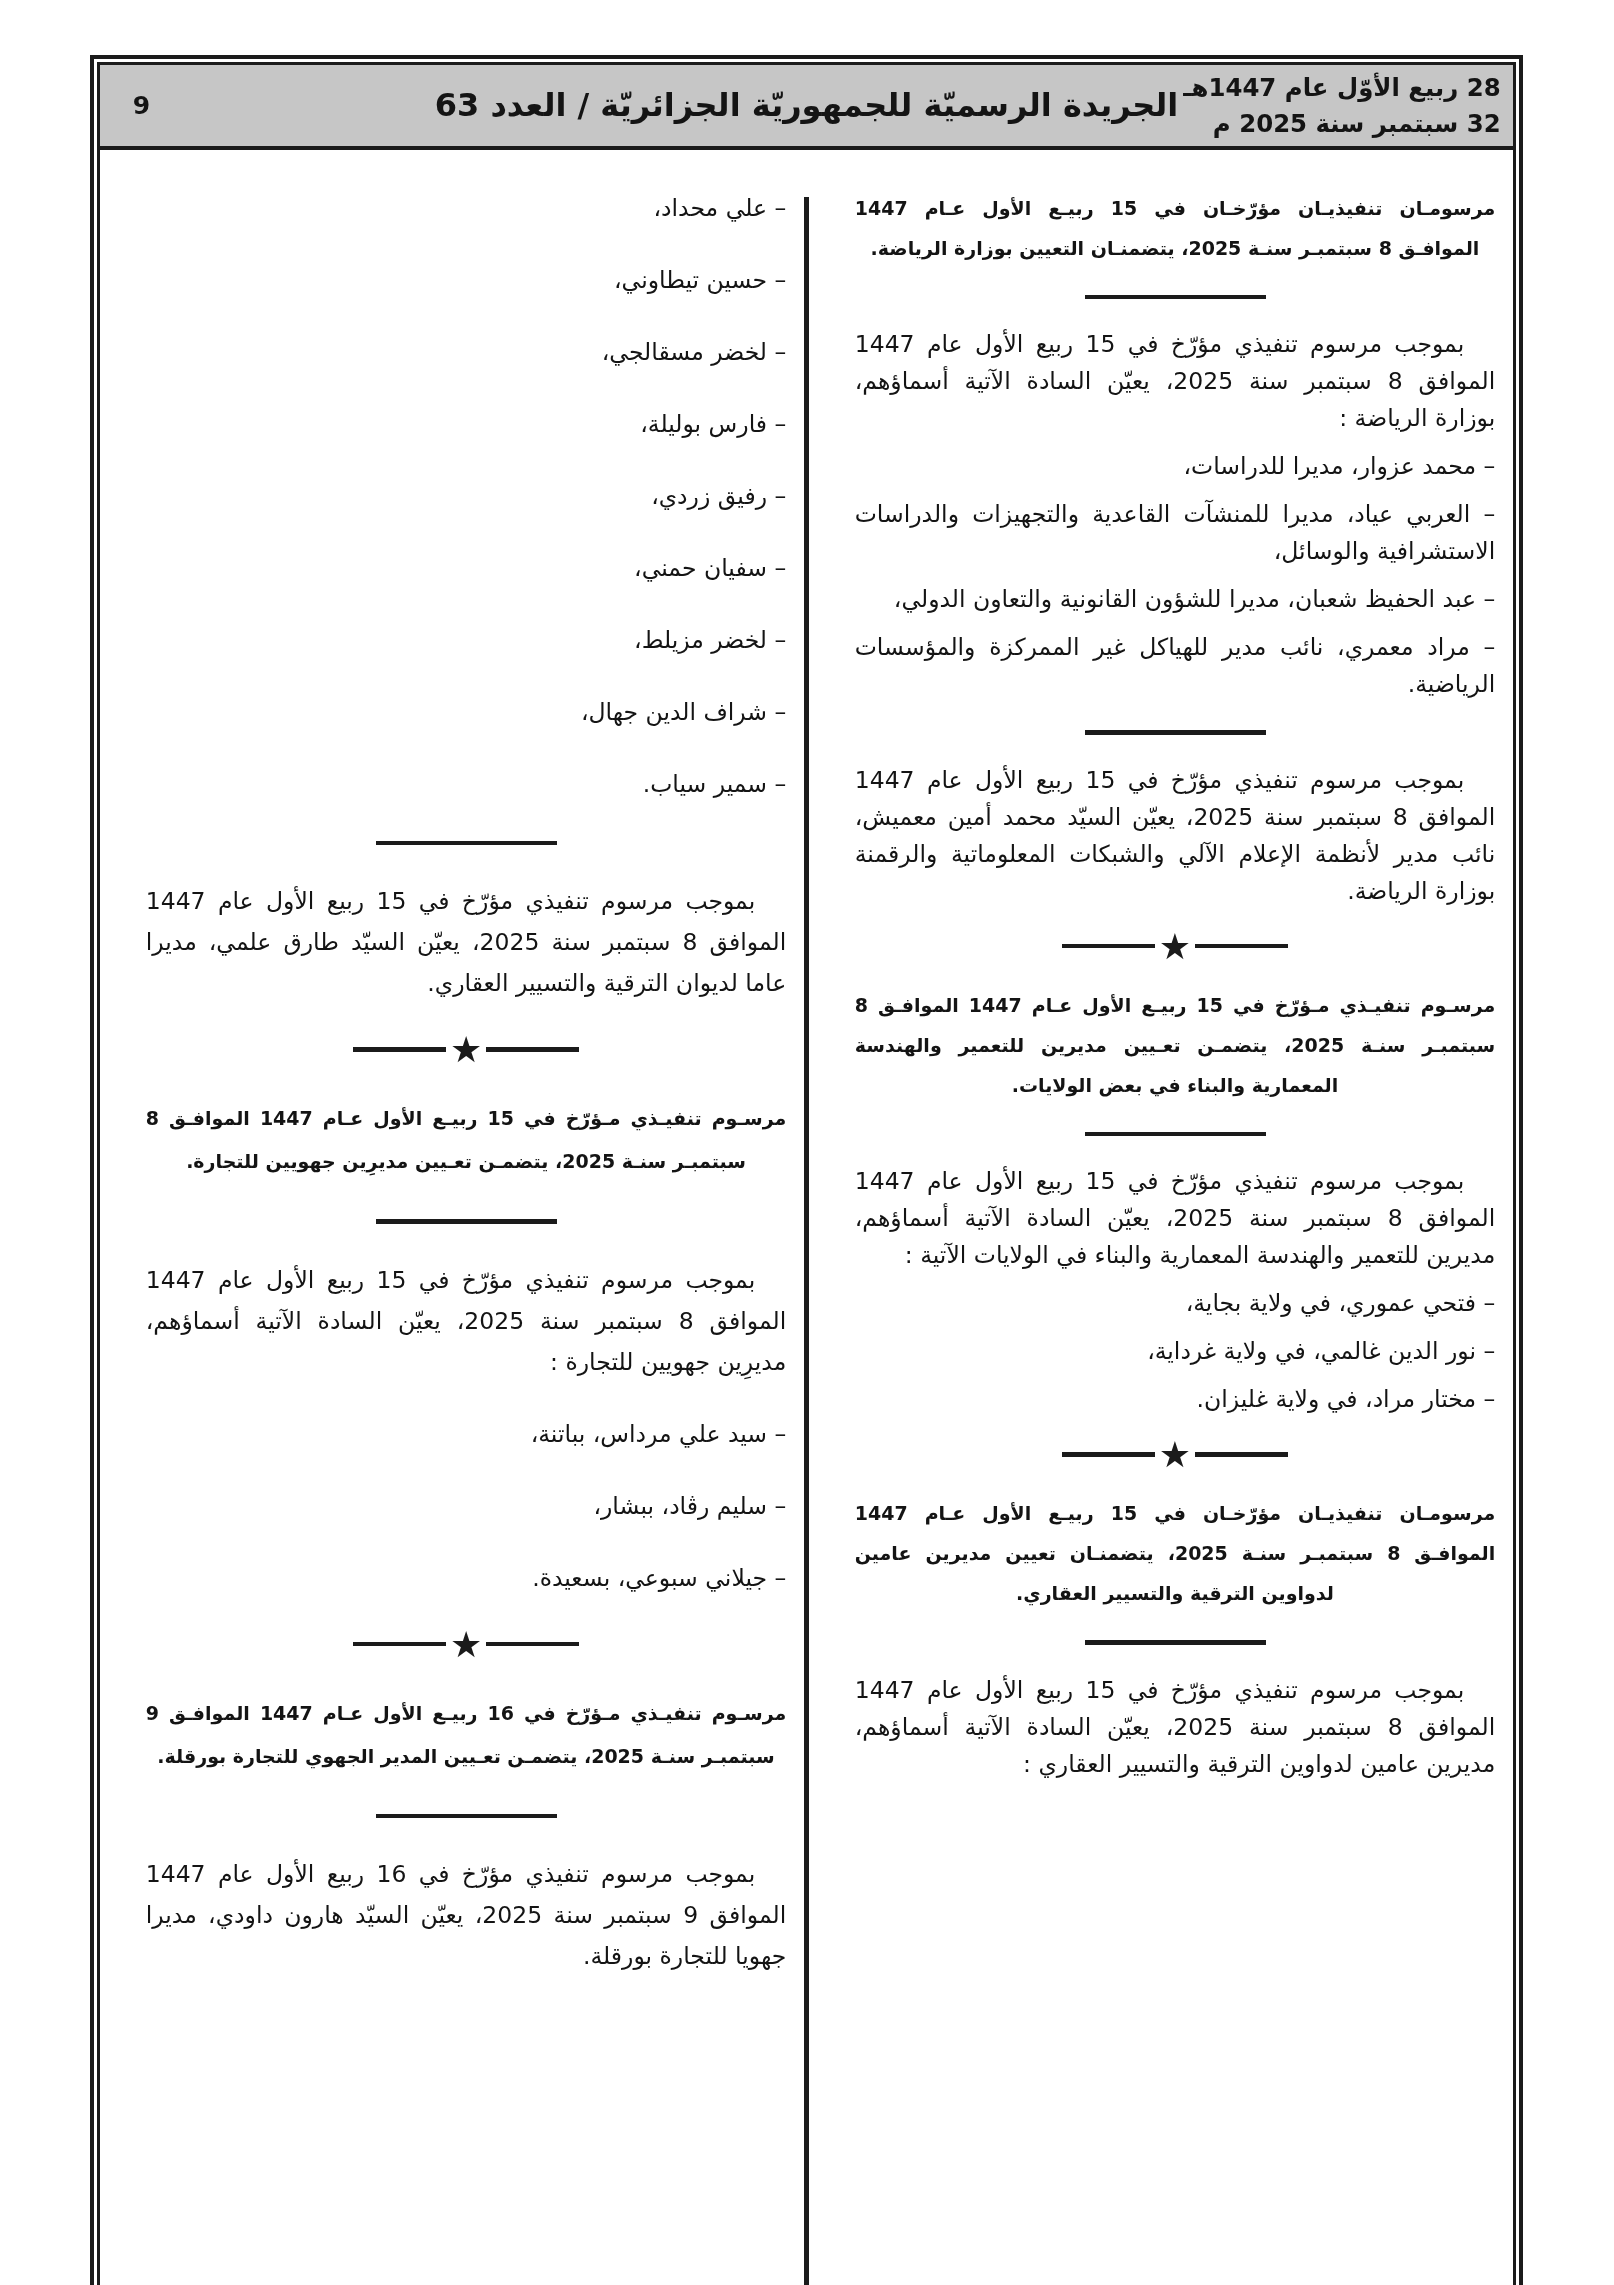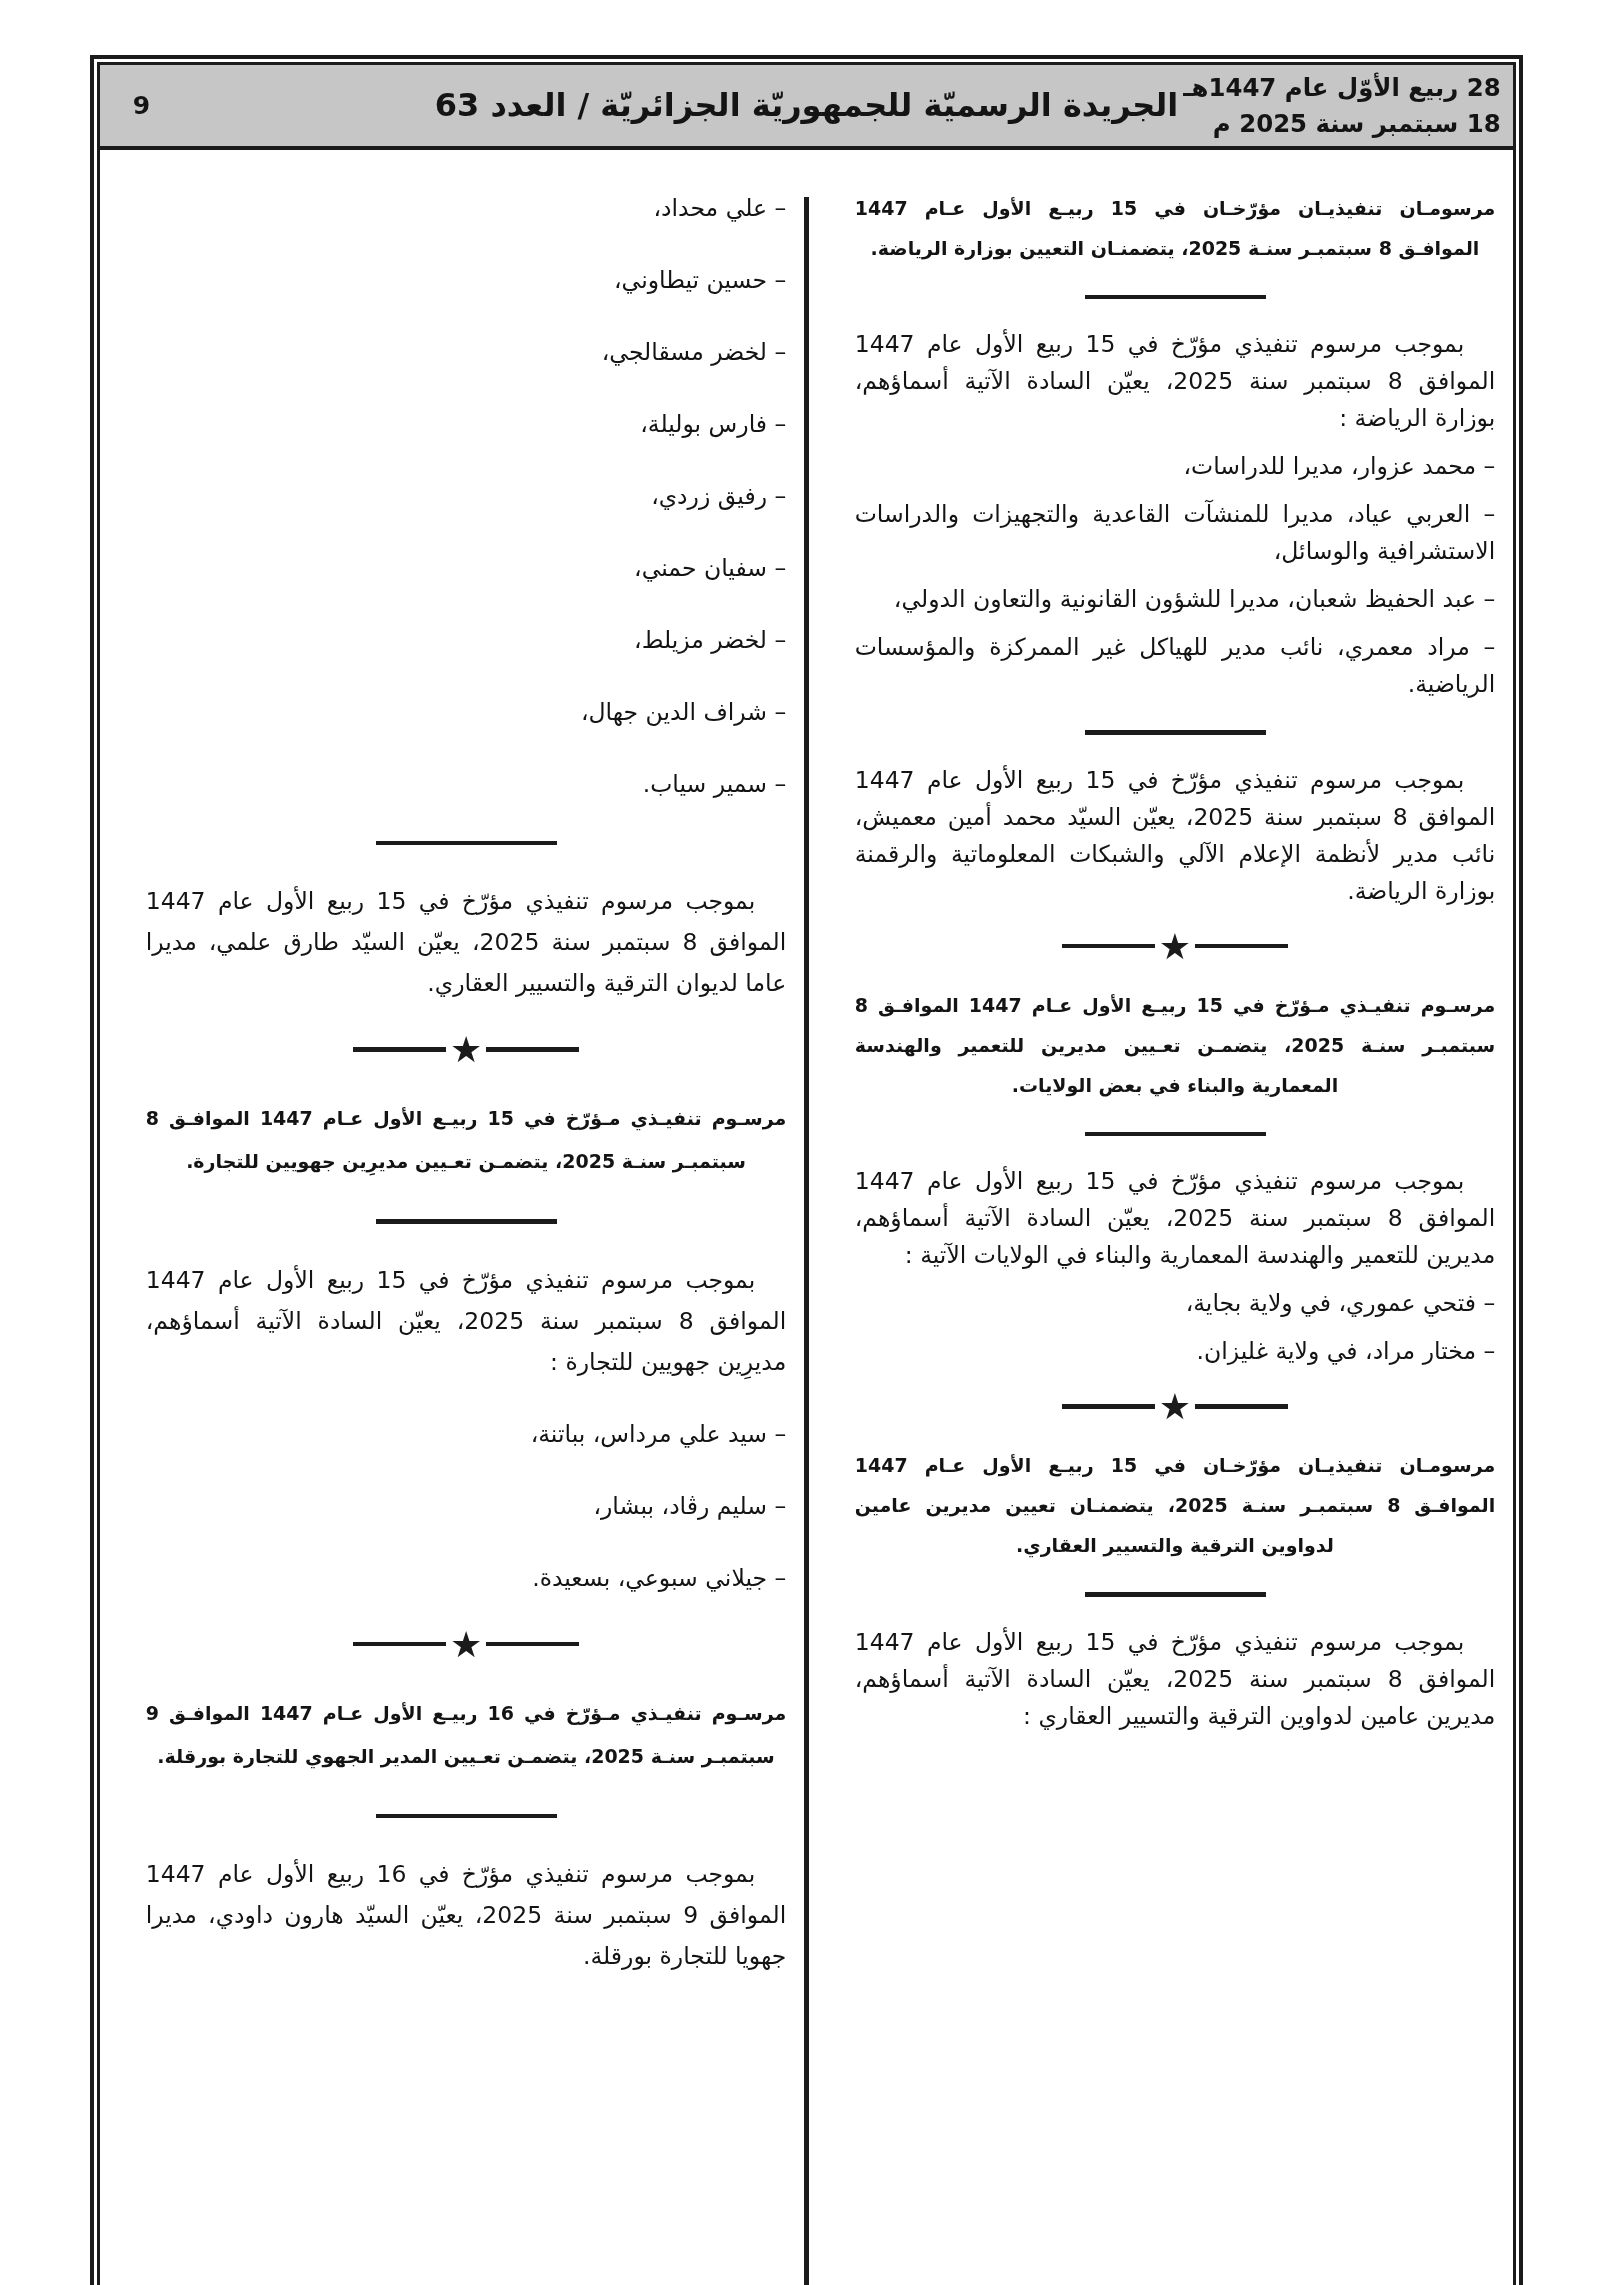--- a/index.html
+++ b/index.html
@@ -69,21 +69,21 @@
 </style>
 </head>
 <body>
 
 <div class="frame">
   <div class="frame-inner">
 
     <div class="header-band">
       <div class="header-dates">
         <div>28 ربيع الأوّل عام 1447هـ</div>
-        <div>18 سبتمبر سنة 2025 م</div>
+        <div>32 سبتمبر سنة 2025 م</div>
       </div>
       <div class="header-title">الجريدة الرسميّة للجمهوريّة الجزائريّة / العدد 63</div>
       <div class="header-pagenum">9</div>
     </div>
 
     <div class="body-area">
 
       <div class="col col-right">
         <div class="block title">مرسومـان تنفيذيـان مؤرّخـان في 15 ربيـع الأول عـام 1447 الموافـق 8 سبتمبـر سنـة 2025، يتضمنـان التعيين بوزارة الرياضة.</div>
         <div class="block sep"></div>
@@ -96,20 +96,21 @@
         <div class="block para">بموجب مرسوم تنفيذي مؤرّخ في 15 ربيع الأول عام 1447 الموافق 8 سبتمبر سنة 2025، يعيّن السيّد محمد أمين معميش، نائب مدير لأنظمة الإعلام الآلي والشبكات المعلوماتية والرقمنة بوزارة الرياضة.</div>
         <div class="block star-sep">
           <span class="sline"></span>
           <span class="star">★</span>
           <span class="sline"></span>
         </div>
         <div class="block title">مرسـوم تنفيـذي مـؤرّخ في 15 ربيـع الأول عـام 1447 الموافـق 8 سبتمبـر سنـة 2025، يتضمـن تعـيين مديرين للتعمير والهندسة المعمارية والبناء في بعض الولايات.</div>
         <div class="block sep"></div>
         <div class="block para">بموجب مرسوم تنفيذي مؤرّخ في 15 ربيع الأول عام 1447 الموافق 8 سبتمبر سنة 2025، يعيّن السادة الآتية أسماؤهم، مديرين للتعمير والهندسة المعمارية والبناء في الولايات الآتية :</div>
         <div class="block item">– فتحي عموري، في ولاية بجاية،</div>
+        <div class="block item">– نور الدين غالمي، في ولاية غرداية،</div>
         <div class="block item">– مختار مراد، في ولاية غليزان.</div>
         <div class="block star-sep">
           <span class="sline"></span>
           <span class="star">★</span>
           <span class="sline"></span>
         </div>
         <div class="block title">مرسومـان تنفيذيـان مؤرّخـان في 15 ربيـع الأول عـام 1447 الموافـق 8 سبتمبـر سنـة 2025، يتضمنـان تعيين مديرين عامين لدواوين الترقية والتسيير العقاري.</div>
         <div class="block sep"></div>
         <div class="block para">بموجب مرسوم تنفيذي مؤرّخ في 15 ربيع الأول عام 1447 الموافق 8 سبتمبر سنة 2025، يعيّن السادة الآتية أسماؤهم، مديرين عامين لدواوين الترقية والتسيير العقاري :</div>
       </div>

